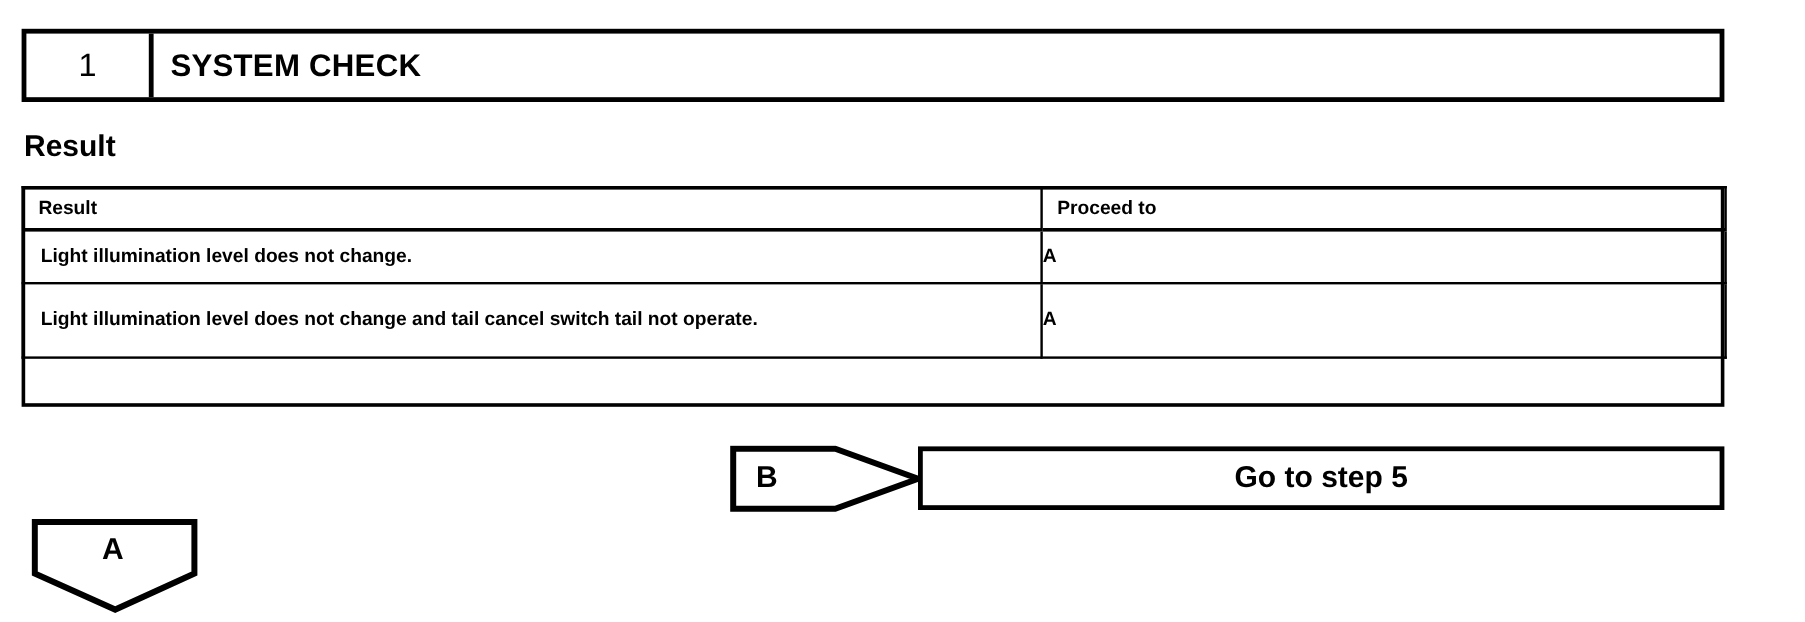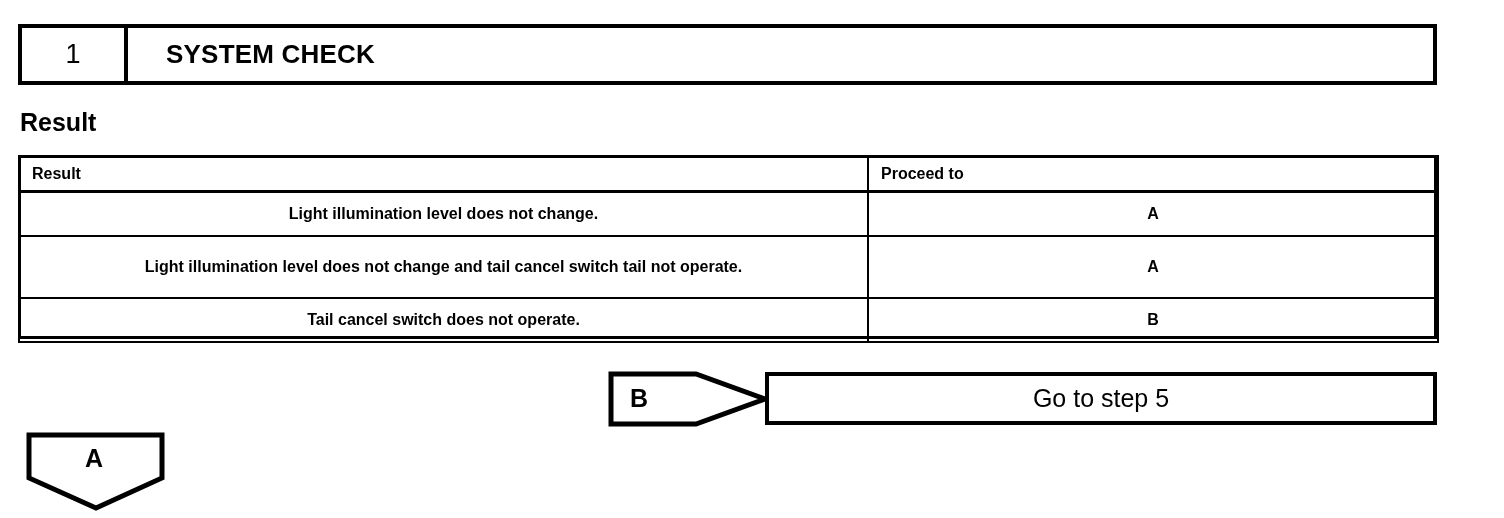--- a/index.html
+++ b/index.html
@@ -40,21 +40,20 @@
     font-weight: 400;
   }
   .step-title {
     flex: 1;
     display: flex;
     align-items: center;
     padding-left: 14px;
     font-size: 26px;
     font-weight: bold;
     letter-spacing: 0.2px;
-    margin-left: 24px;
   }
 
   
   .section-heading {
     position: absolute;
     left: 20px;
     top: 108px;
     font-size: 25px;
     font-weight: bold;
   }
@@ -80,21 +79,20 @@
     padding: 0;
     background: #fff;
   }
   .result-table thead th {
     height: 33px;
     text-align: left;
     padding-left: 12px;
     border-bottom-width: 3px;
   }
   .result-table tbody td {
-    text-align: center;
     vertical-align: middle;
   }
   .result-table tbody tr.r-single td { height: 42px; }
   .result-table tbody tr.r-double td { height: 60px; }
   .cell-wrap { padding: 0 14px; line-height: 1.35; }
 
   
   .table-frame {
     position: absolute;
     left: 18px;
@@ -127,21 +125,21 @@
     left: 765px;
     top: 372px;
     width: 672px;
     height: 53px;
     box-sizing: border-box;
     border: 4px solid #000;
     display: flex;
     align-items: center;
     justify-content: center;
     font-size: 25px;
-    font-weight: normal;
+    font-weight: bold;
     background: #fff;
   }
 
   .connector-a {
     position: absolute;
     left: 26px;
     top: 432px;
     width: 140px;
     height: 80px;
   }
@@ -182,26 +180,20 @@
         <div class="cell-wrap">Light illumination level does not change.</div>
       </td>
       <td>A</td>
     </tr>
     <tr class="r-double">
       <td>
         <div class="cell-wrap">Light illumination level does not change and tail cancel switch tail not operate.</div>
       </td>
       <td>A</td>
     </tr>
-    <tr class="r-single">
-      <td>
-        <div class="cell-wrap">Tail cancel switch does not operate.</div>
-      </td>
-      <td>B</td>
-    </tr>
   </tbody>
 </table>
 <div class="table-frame"></div>
 
 <div class="connector-b">
   <svg width="160" height="56" viewBox="0 0 160 56">
     <polygon points="3,3 88,3 157,28 88,53 3,53" fill="#ffffff" stroke="#000000" stroke-width="5" stroke-linejoin="miter"></polygon>
   </svg>
   <span class="label">B</span>
 </div>

